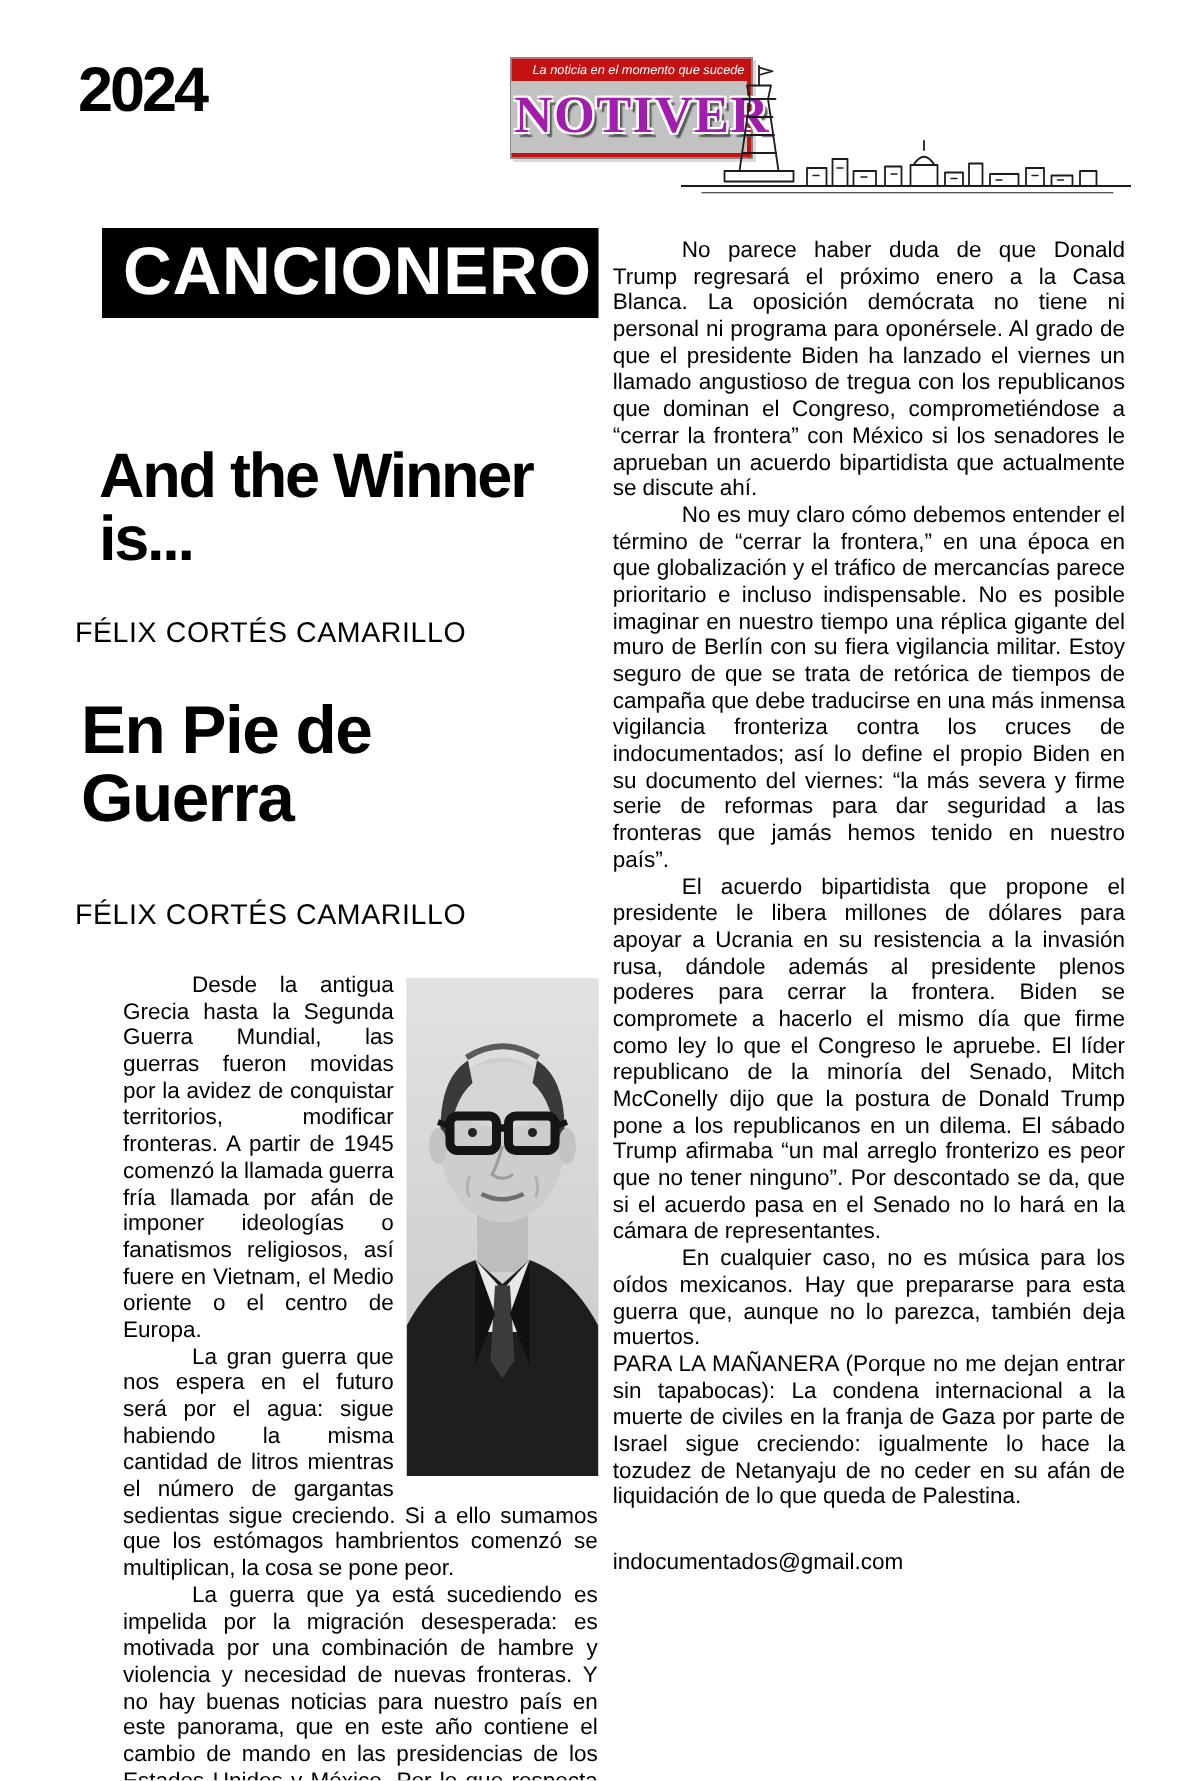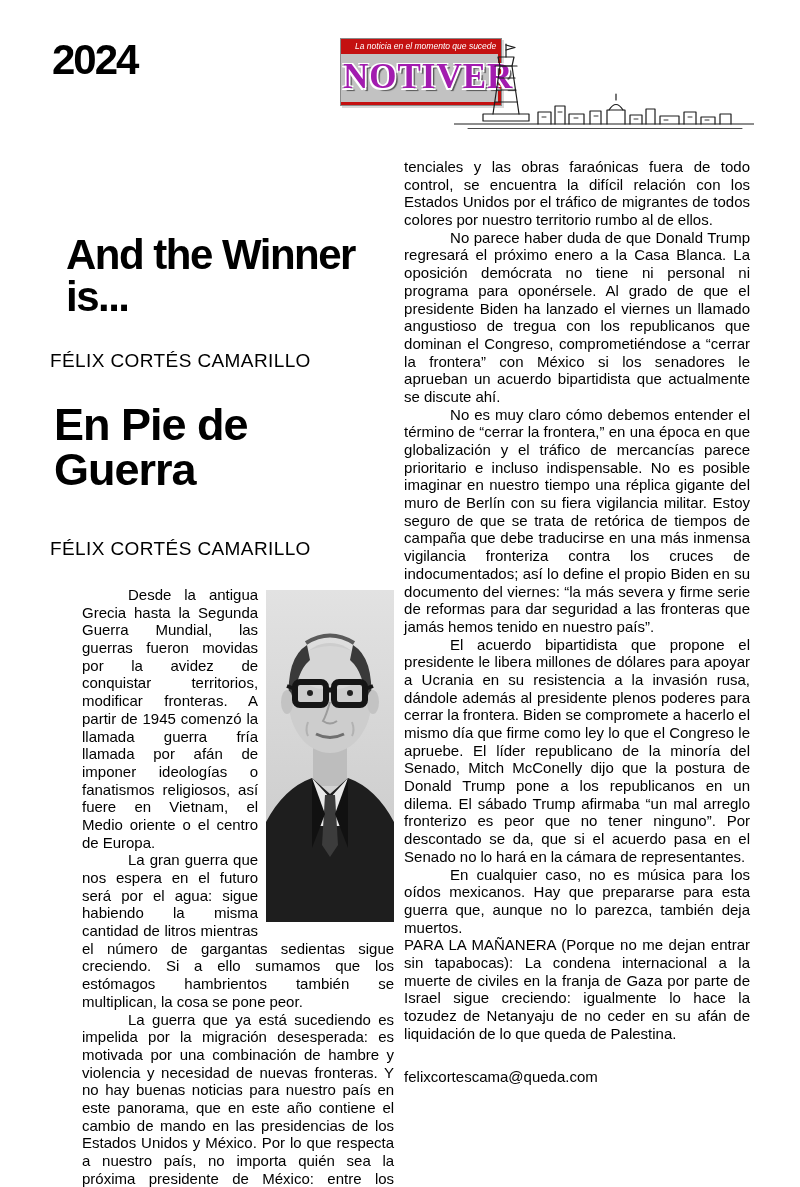--- a/index.html
+++ b/index.html
@@ -115,20 +115,23 @@
           <path d="M88,75 h4 M104,70 h4 M120,76 h4 M140,74 h4 M180,77 h4 M210,78 h4 M234,75 h4 M251,78 h4" stroke-width="0.9"></path>
         </g>
       </svg>
     </div>
   </header>
 
   <main class="columns">
 
     <section class="col col-left">
 
+      <div class="banner">
+        <span>CANCIONERO</span>
+      </div>
 
       <h1 class="headline-1">And the Winner is...</h1>
 
       <div class="byline">FÉLIX CORTÉS CAMARILLO</div>
 
       <h1 class="headline-2">En Pie de Guerra</h1>
 
       <div class="byline byline-2">FÉLIX CORTÉS CAMARILLO</div>
 
       <div class="bodytext">
@@ -177,30 +180,29 @@
             <path d="M46,188 L64,208 L82,188 L78,236 L50,236 Z" fill="#e9e9e9"></path>
 
             <path d="M59,205 h10 l3,50 -8,12 -8,-12 z" fill="#3c3c3c"></path>
 
             <path d="M46,188 L59,224 L46,258 Z" fill="#111"></path>
             <path d="M82,188 L69,224 L82,258 Z" fill="#111"></path>
           </svg>
         </figure>
 
         <p class="indent">Desde la antigua Grecia hasta la Segunda Guerra Mundial, las guerras fueron movidas por la avidez de conquistar territorios, modificar fronteras. A partir de 1945 comenzó la llamada guerra fría llamada por afán de imponer ideologías o fanatismos religiosos, así fuere en Vietnam, el Medio oriente o el centro de Europa.</p>
-        <p class="indent">La gran guerra que nos espera en el futuro será por el agua: sigue habiendo la misma cantidad de litros mientras el número de gargantas sedientas sigue creciendo. Si a ello sumamos que los estómagos hambrientos también se multiplican, la cosa se pone peor.</p>
+        <p class="indent">La gran guerra que nos espera en el futuro será por el agua: sigue habiendo la misma cantidad de litros mientras el número de gargantas sedientas sigue creciendo. Si a ello sumamos que los estómagos hambrientos comenzó se multiplican, la cosa se pone peor.</p>
         <p class="indent">La guerra que ya está sucediendo es impelida por la migración desesperada: es motivada por una combinación de hambre y violencia y necesidad de nuevas fronteras. Y no hay buenas noticias para nuestro país en este panorama, que en este año contiene el cambio de mando en las presidencias de los Estados Unidos y México. Por lo que respecta a nuestro país, no importa quién sea la próxima presidente de México: entre los muchos problemas sin solución que heredará del señor de Macuspana, como el enorme endeudamiento que dejará por la combinación de los programas asis-</p>
       </div>
     </section>
 
     <section class="col col-right">
-      <p class="noindent">tenciales y las obras faraónicas fuera de todo control, se encuentra la difícil relación con los Estados Unidos por el tráfico de migrantes de todos colores por nuestro territorio rumbo al de ellos.</p>
       <p class="indent">No parece haber duda de que Donald Trump regresará el próximo enero a la Casa Blanca. La oposición demócrata no tiene ni personal ni programa para oponérsele. Al grado de que el presidente Biden ha lanzado el viernes un llamado angustioso de tregua con los republicanos que dominan el Congreso, comprometiéndose a “cerrar la frontera” con México si los senadores le aprueban un acuerdo bipartidista que actualmente se discute ahí.</p>
       <p class="indent">No es muy claro cómo debemos entender el término de “cerrar la frontera,” en una época en que globalización y el tráfico de mercancías parece prioritario e incluso indispensable. No es posible imaginar en nuestro tiempo una réplica gigante del muro de Berlín con su fiera vigilancia militar. Estoy seguro de que se trata de retórica de tiempos de campaña que debe traducirse en una más inmensa vigilancia fronteriza contra los cruces de indocumentados; así lo define el propio Biden en su documento del viernes: “la más severa y firme serie de reformas para dar seguridad a las fronteras que jamás hemos tenido en nuestro país”.</p>
       <p class="indent">El acuerdo bipartidista que propone el presidente le libera millones de dólares para apoyar a Ucrania en su resistencia a la invasión rusa, dándole además al presidente plenos poderes para cerrar la frontera. Biden se compromete a hacerlo el mismo día que firme como ley lo que el Congreso le apruebe. El líder republicano de la minoría del Senado, Mitch McConelly dijo que la postura de Donald Trump pone a los republicanos en un dilema. El sábado Trump afirmaba “un mal arreglo fronterizo es peor que no tener ninguno”. Por descontado se da, que si el acuerdo pasa en el Senado no lo hará en la cámara de representantes.</p>
       <p class="indent">En cualquier caso, no es música para los oídos mexicanos. Hay que prepararse para esta guerra que, aunque no lo parezca, también deja muertos.</p>
       <p class="noindent">PARA LA MAÑANERA (Porque no me dejan entrar sin tapabocas): La condena internacional a la muerte de civiles en la franja de Gaza por parte de Israel sigue creciendo: igualmente lo hace la tozudez de Netanyaju de no ceder en su afán de liquidación de lo que queda de Palestina.</p>
 
-      <div class="email">felixcortescama@queda.com</div>
+      <div class="email">indocumentados@gmail.com</div>
     </section>
 
   </main>
 </div>
 
 </body></html>

